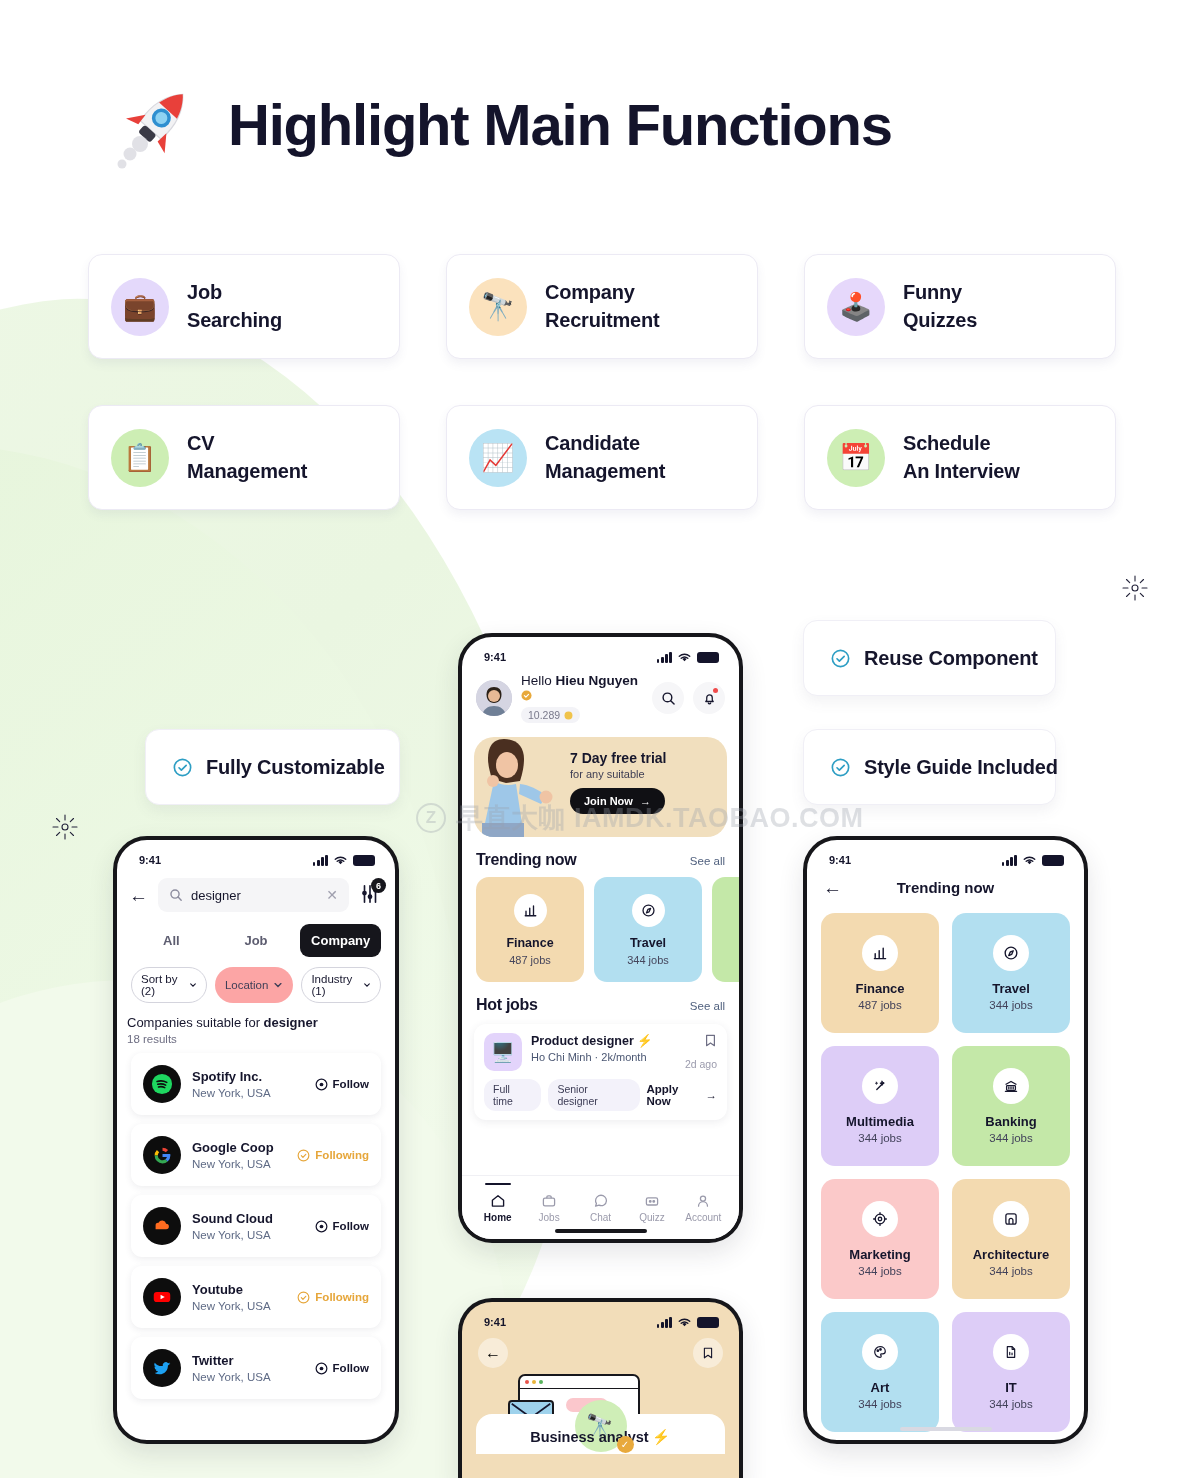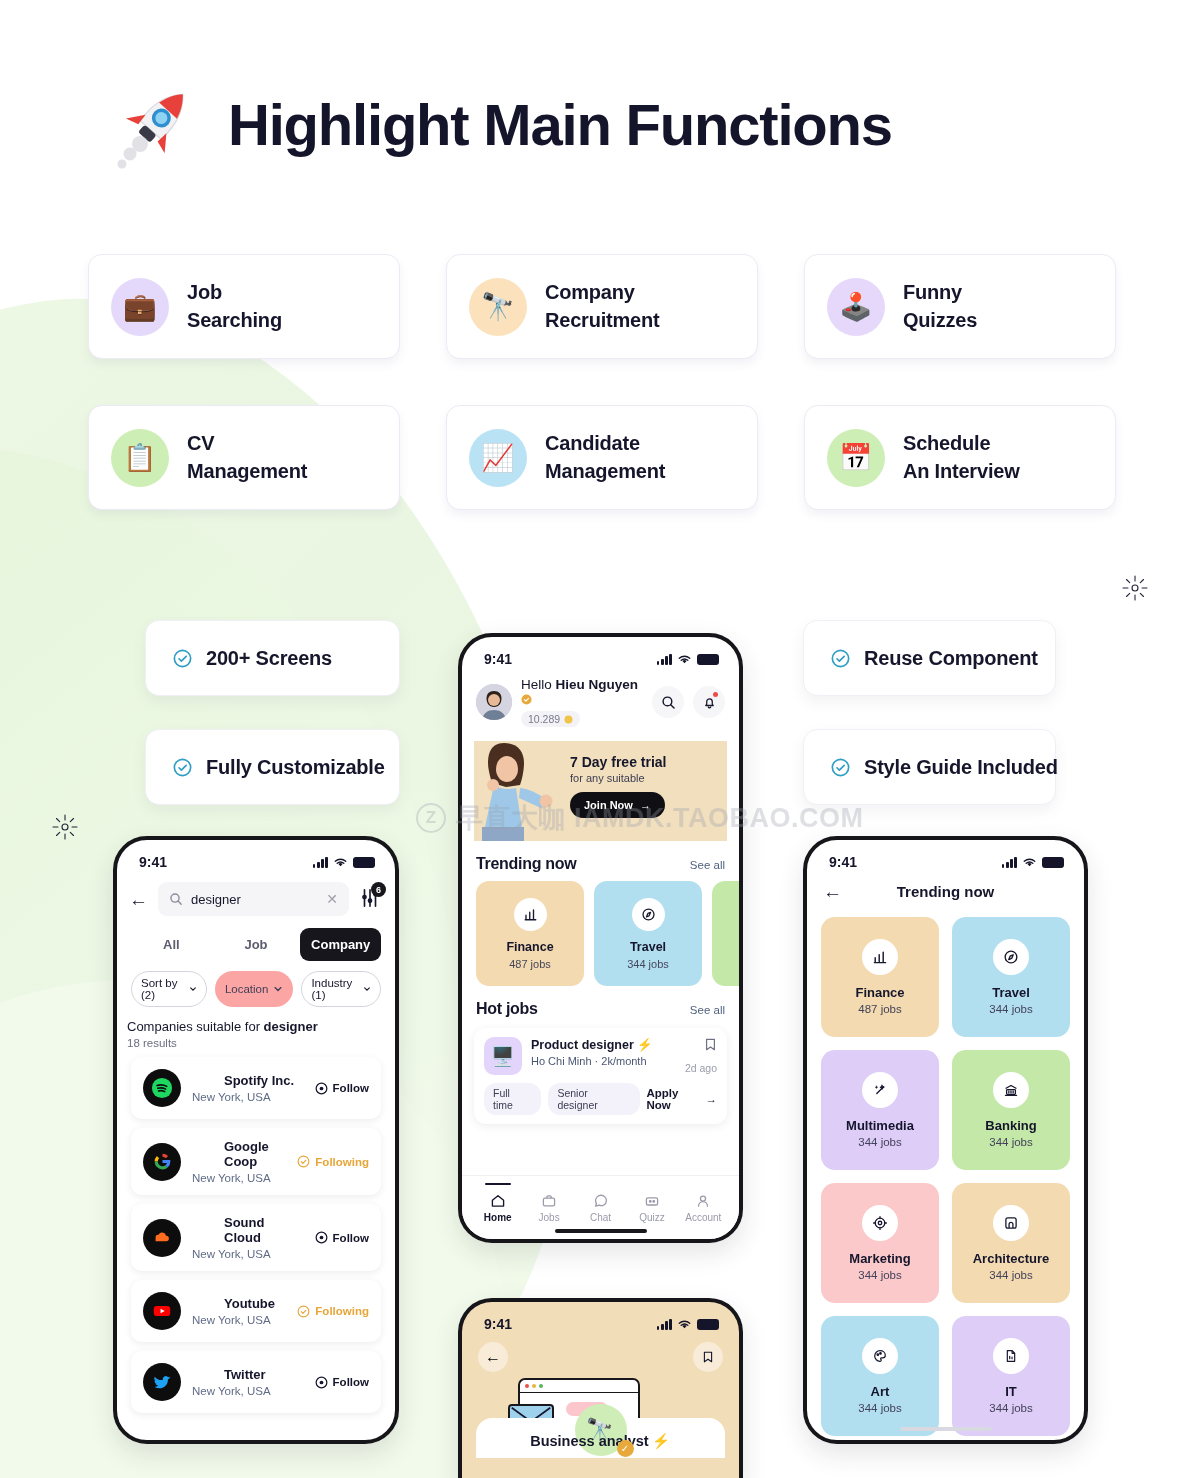--- a/index.html
+++ b/index.html
@@ -86,21 +86,21 @@
 
   
   .phone {
     position: absolute; background: #fff;
     border: 4px solid #16161a; border-radius: 34px;
     overflow: hidden; z-index: 4;
     box-shadow: 0 10px 26px rgba(40,40,60,.12);
   }
   .statusbar {
     display: flex; align-items: center; justify-content: space-between;
-    padding: 14px 20px 4px 22px; font-size: 14px; font-weight: 700; color: #14142b;
+    padding: 14px 20px 4px 22px; font-size: 11px; font-weight: 700; color: #14142b;
   }
   .sb-right { display: flex; align-items: center; gap: 5px; }
   .bars { display: flex; align-items: flex-end; gap: 1.6px; height: 11px; }
   .bars i { width: 2.6px; background: #14142b; border-radius: 1px; display: block; }
   .bars i:nth-child(1){height:4px}.bars i:nth-child(2){height:6px}
   .bars i:nth-child(3){height:8.5px}.bars i:nth-child(4){height:11px}
   .batt { width: 22px; height: 11px; background: #14142b; border-radius: 3px; }
 
   
   #phone-left { left: 113px; top: 836px; width: 286px; height: 608px; }
@@ -136,39 +136,39 @@
   .lp-resultline .r1 b { font-weight: 800; }
   .lp-resultline .r2 { font-size: 11.5px; color: #6d6d82; margin-top: 3px; }
   .lp-list { padding: 8px 14px 0; display: flex; flex-direction: column; gap: 9px; }
   .lp-item {
     background: #fff; border-radius: 11px; box-shadow: 0 2px 7px rgba(50,50,80,.09);
     display: flex; align-items: center; gap: 11px; padding: 11px 12px; min-height: 62px;
   }
   .logo { width: 38px; height: 38px; border-radius: 50%; background: #0d0d0d;
           display: flex; align-items: center; justify-content: center; flex: 0 0 auto; }
   .lp-item .meta { flex: 1; min-width: 0; }
-  .lp-item .cname { font-size: 13px; font-weight: 800; color: #15152c; margin-left: 32px; }
+  .lp-item .cname { font-size: 13px; font-weight: 800; color: #15152c; }
   .lp-item .cloc  { font-size: 11.5px; color: #5f6b86; margin-top: 3px; }
   .follow-btn { display: flex; align-items: center; gap: 5px; font-size: 11.5px; font-weight: 700; color: #15152c; }
   .follow-btn.on { color: #e6a63a; font-weight: 600; }
 
   
   #phone-center { left: 458px; top: 633px; width: 285px; height: 610px; }
   .cp-head { display: flex; align-items: center; gap: 9px; padding: 6px 14px 14px; }
   .avatar { width: 36px; height: 36px; border-radius: 50%; overflow: hidden; flex: 0 0 auto;
             background: linear-gradient(160deg,#d7d7e4,#b9b9cc); position: relative; }
   .cp-hi { flex: 1; min-width: 0; }
   .cp-hi .l1 { font-size: 13.5px; color: #16162c; }
   .cp-hi .l1 b { font-weight: 800; }
   .cp-coin { display: inline-flex; align-items: center; gap: 4px; background: #f3f3f7;
              border-radius: 9px; padding: 2px 7px; font-size: 10.5px; color: #7a7a8c; margin-top: 4px; }
   .rnd-btn { width: 32px; height: 32px; border-radius: 50%; background: #f6f6f8;
              display: flex; align-items: center; justify-content: center; position: relative; flex: 0 0 auto; }
   .dot-red { position: absolute; right: 7px; top: 6px; width: 5px; height: 5px; background: #f04b4b; border-radius: 50%; }
-  .cp-banner { margin: 0 12px; height: 100px; border-radius: 0; background: #f1dfbe;
+  .cp-banner { margin: 0 12px; height: 100px; border-radius: 20px; background: #f1dfbe;
                position: relative; overflow: hidden; display: flex; }
   .cp-banner .model { width: 96px; position: relative; }
   .cp-banner .btxt { flex: 1; padding: 13px 12px 0 0; text-align: left; }
   .cp-banner .bt1 { font-size: 14px; font-weight: 800; color: #16162c; }
   .cp-banner .bt2 { font-size: 11px; color: #3d3d53; margin-top: 2px; }
   .join-btn { margin-top: 8px; display: inline-flex; align-items: center; gap: 7px;
               background: #101014; color: #fff; font-size: 11px; font-weight: 700;
               border-radius: 16px; padding: 7px 14px; }
   .sec-head { display: flex; align-items: baseline; justify-content: space-between; padding: 14px 14px 8px; }
   .sec-head .st { font-size: 16px; font-weight: 800; color: #15152c; letter-spacing: -.3px; }
@@ -326,29 +326,20 @@
       <div class="fcard">
         <div class="bubble" style="background:#cdeeb4">📅</div>
         <div class="flabel">
           <div>Schedule</div>
           <div>An Interview</div>
         </div>
       </div>
     </div>
   </div>
 
-  <div class="chk-card" id="chk-screens">
-    <span class="chk-ico">
-      <svg viewBox="0 0 24 24" width="21" height="21" fill="none" stroke="#2d9ec4" stroke-width="1.9">
-        <circle cx="12" cy="12" r="9.3"></circle>
-          <path d="M8 12.3l2.7 2.7L16.2 9.5" stroke-linecap="round" stroke-linejoin="round"></path>
-      </svg>
-    </span>
-    <span class="ctext">200+ Screens</span>
-  </div>
   <div class="chk-card" id="chk-custom">
     <span class="chk-ico">
       <svg viewBox="0 0 24 24" width="21" height="21" fill="none" stroke="#2d9ec4" stroke-width="1.9">
         <circle cx="12" cy="12" r="9.3"></circle>
           <path d="M8 12.3l2.7 2.7L16.2 9.5" stroke-linecap="round" stroke-linejoin="round"></path>
       </svg>
     </span>
     <span class="ctext">Fully Customizable</span>
   </div>
   <div class="chk-card" id="chk-reuse">

